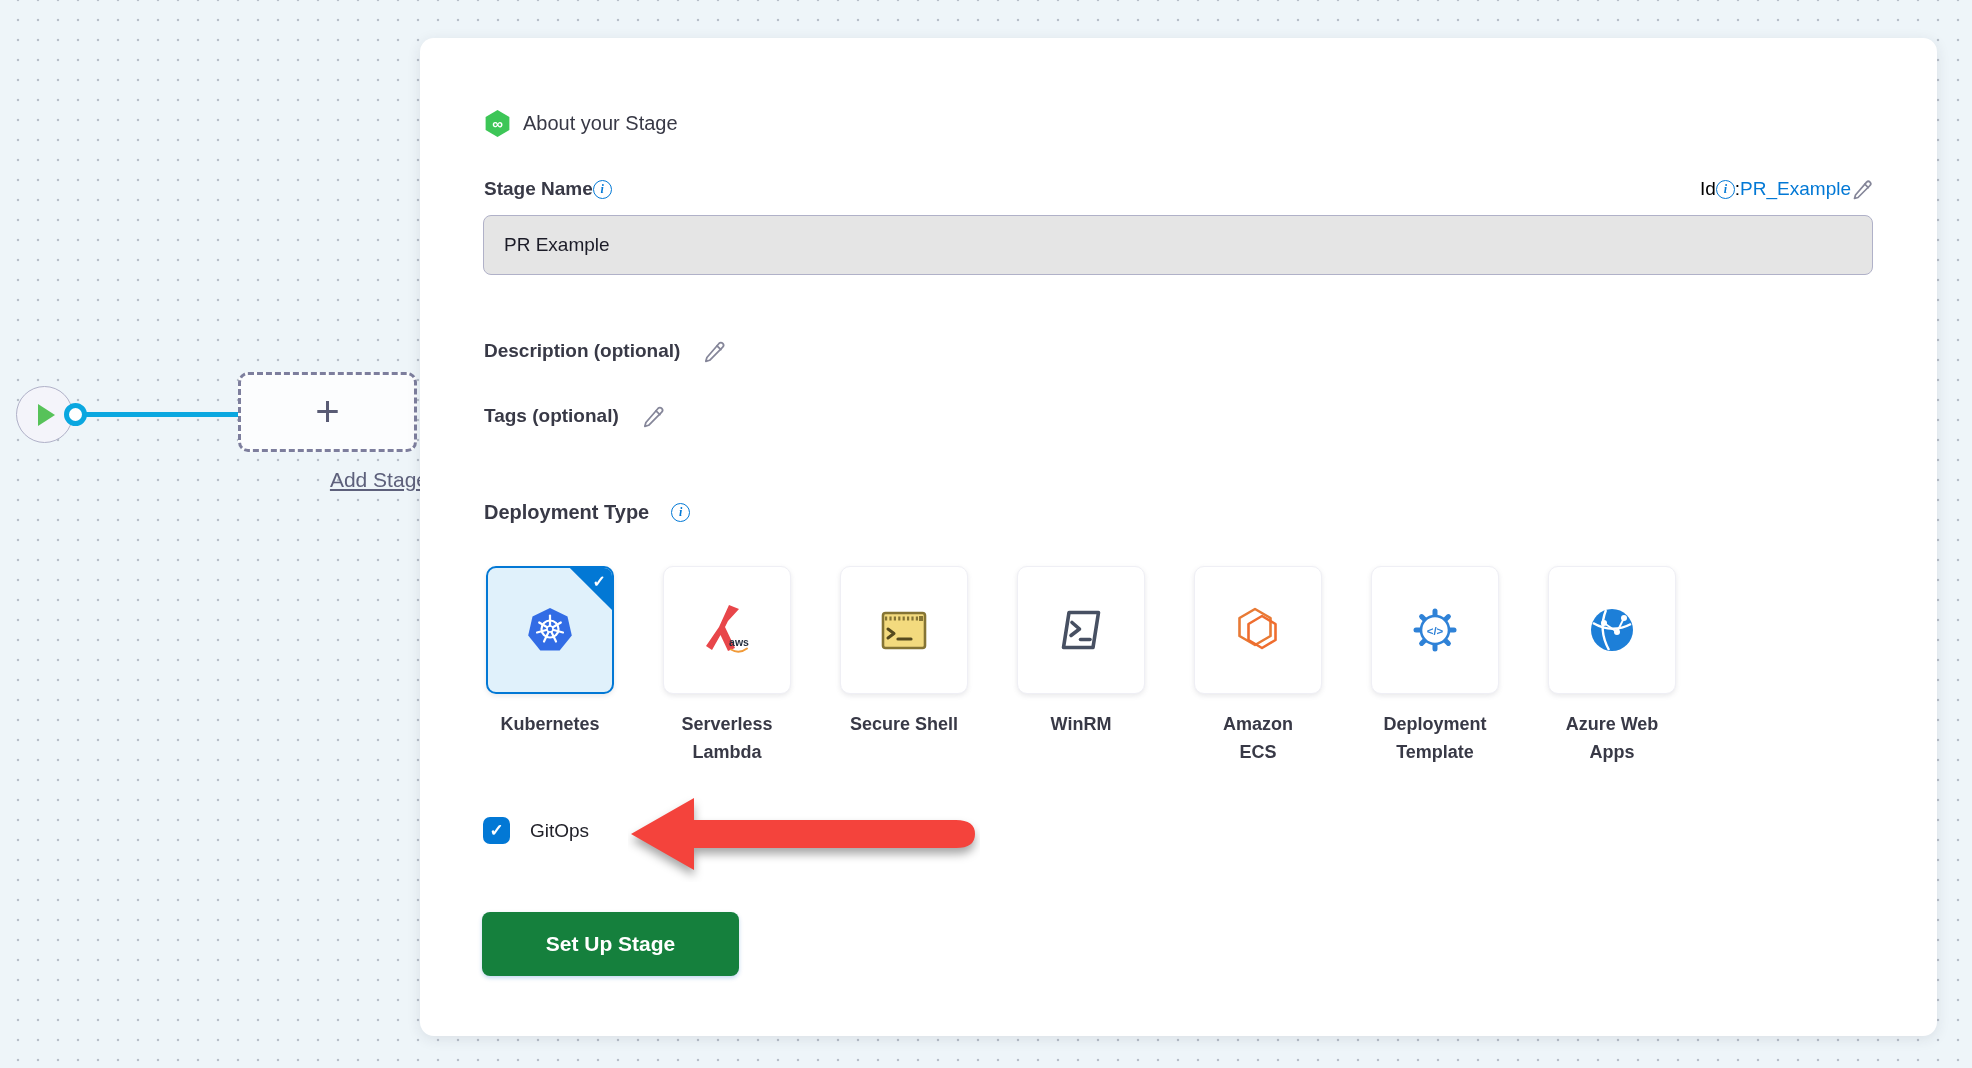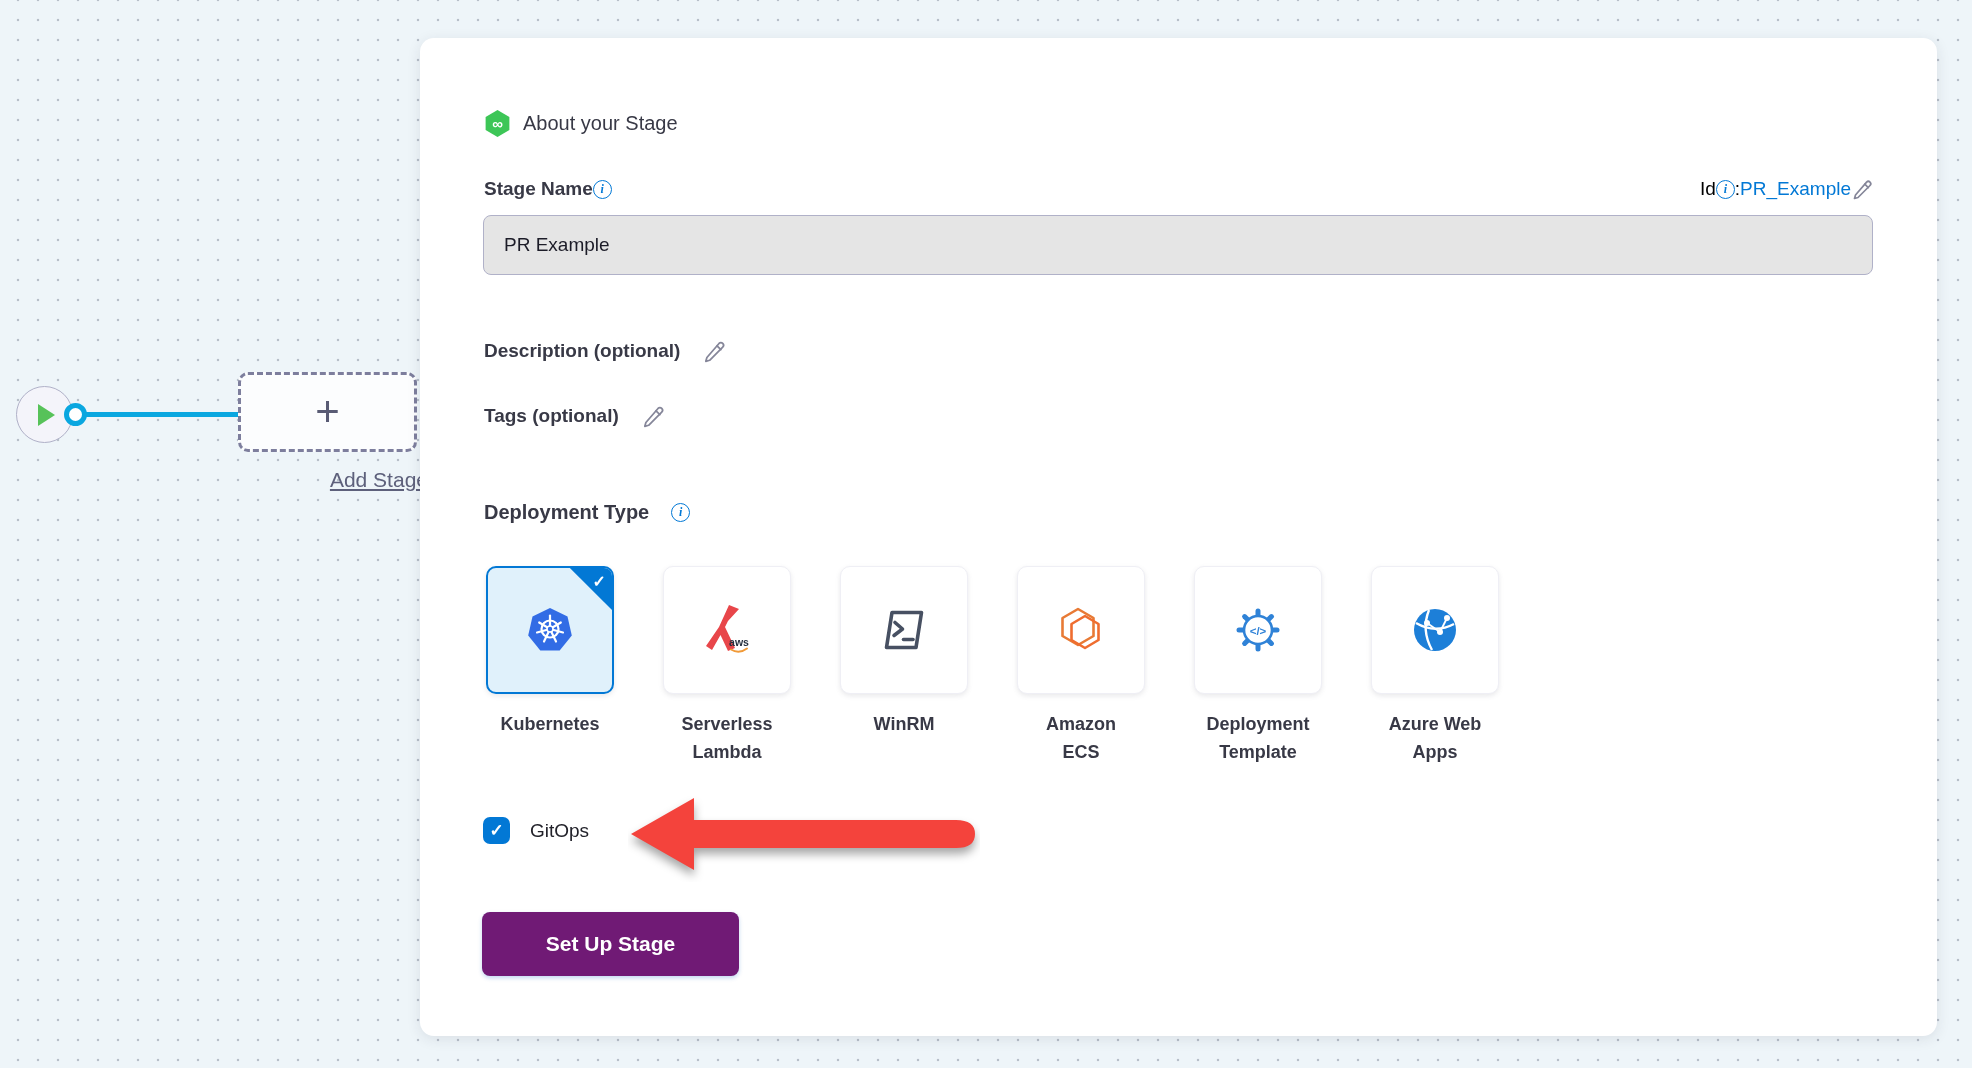--- a/index.html
+++ b/index.html
@@ -124,21 +124,21 @@
     display:flex; align-items:center; justify-content:center;
     color:#ffffff; font-size:17px; font-weight:700; cursor:pointer;
   }
   .gitops-label { font-size:19px; color:#22222a; }
 
   .arrow-annotation { position:absolute; left:208px; top:748px; pointer-events:none; }
 
   
   .submit-btn {
     position:absolute; left:62px; top:874px; width:257px; height:64px;
-    background:#701a75; border:none; border-radius:8px;
+    background:#15803d; border:none; border-radius:8px;
     color:#ffffff; font-size:21px; font-weight:700;
     font-family:"Liberation Sans", sans-serif; cursor:pointer;
     box-shadow:0 2px 4px rgba(10,99,201,0.25);
   }
 </style>
 </head>
 <body>
 
 <div class="play-node">
   <div class="play-triangle"></div>
@@ -241,20 +241,32 @@
         <svg width="58" height="58" viewBox="0 0 58 58">
           <path d="M31 4 L41 8 L30 20 L27 26 L37 47 L30 50 L22.5 34 L14 49 L8 45 L21 26 Z" fill="#e8464a"></path>
           <text x="41" y="45" text-anchor="middle" font-family="Liberation Sans, sans-serif" font-size="10.5" font-weight="bold" fill="#252f3e">aws</text>
           <path d="M33 48.5 Q41 53.5 49 47.5" fill="none" stroke="#f19a38" stroke-width="2" stroke-linecap="round"></path>
         </svg>
       </div>
       <div class="tile-label">Serverless
 Lambda</div>
     </div>
 
+    <div class="tile-col">
+      <div class="tile">
+        <svg width="58" height="58" viewBox="0 0 58 58">
+          <rect x="8" y="12" width="42" height="35" rx="2.5" fill="#f3da7e" stroke="#857434" stroke-width="2.6"></rect>
+          <line x1="10" y1="17.5" x2="44" y2="17.5" stroke="#857434" stroke-width="4" stroke-dasharray="2.2 2.2"></line>
+          <rect x="44" y="15" width="4" height="5" fill="#857434"></rect>
+          <path d="M13 28 L19 32.5 L13 37" fill="none" stroke="#564a1e" stroke-width="3" stroke-linecap="round" stroke-linejoin="round"></path>
+          <line x1="23" y1="38" x2="36" y2="38" stroke="#564a1e" stroke-width="3.2" stroke-linecap="round"></line>
+        </svg>
+      </div>
+      <div class="tile-label">Secure Shell</div>
+    </div>
 
     <div class="tile-col">
       <div class="tile">
         <svg width="58" height="58" viewBox="0 0 58 58">
           <path d="M17 11.5 H46.5 L41 46.5 H11.5 Z" fill="none" stroke="#475062" stroke-width="3.6" stroke-linejoin="round"></path>
           <path d="M20 21.5 L27.5 28 L19 34.5" fill="none" stroke="#475062" stroke-width="3.6" stroke-linecap="round" stroke-linejoin="round"></path>
           <line x1="28.5" y1="38.5" x2="38" y2="38.5" stroke="#475062" stroke-width="3.6" stroke-linecap="round"></line>
         </svg>
       </div>
       <div class="tile-label">WinRM</div>

